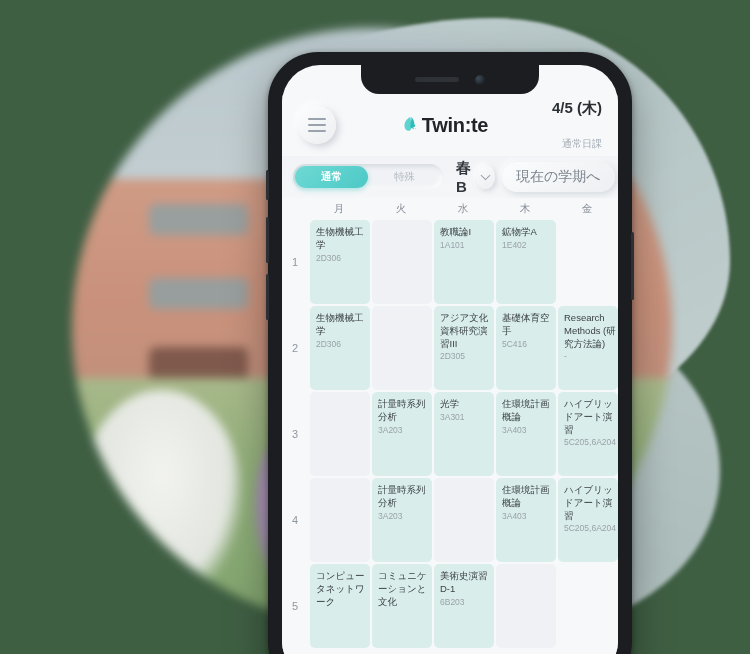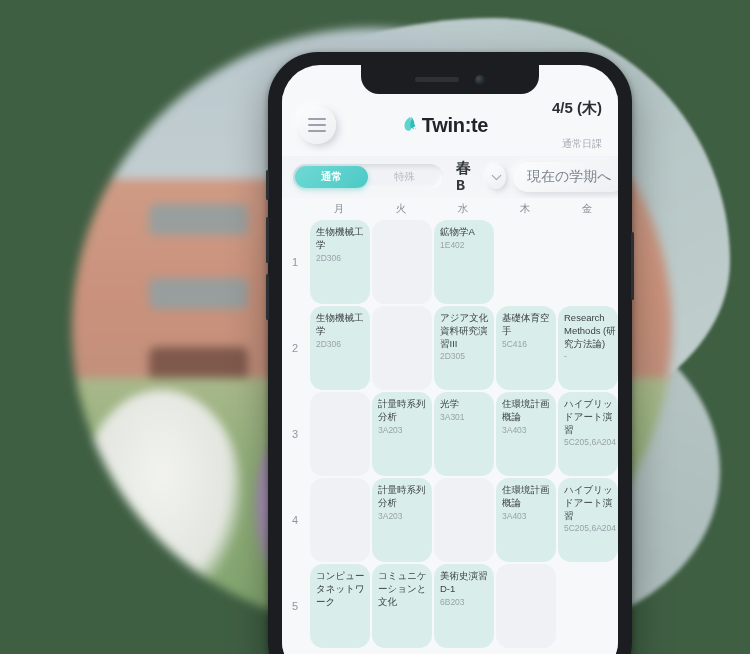--- a/index.html
+++ b/index.html
@@ -137,21 +137,21 @@
     background:#f0f2f5; border-radius:16px; padding:2px;
     box-shadow: inset 2px 2px 5px rgba(178,186,196,.5), inset -2px -2px 5px #ffffff;
   }
   .seg-item { font-size:10.5px; padding:4px 26px; border-radius:14px; color:#b3bac2; white-space:nowrap; }
   .seg-item.active {
     background: linear-gradient(140deg,#6fd9d4 0%, #4cc9c6 100%);
     color:#ffffff; font-weight:bold;
     box-shadow: 0 2px 5px rgba(76,201,198,.45);
   }
   .term {
-    display:flex; align-items:center; gap:11px; margin-left:6px;font-family:Liberation Mono, monospace;
+    display:flex; align-items:center; gap:0; margin-left:6px;
   }
   .term-label { font-size:15px; font-weight:bold; color:#33383d; }
   .chev-btn {
     width:24px; height:24px; border-radius:50%;
     background: linear-gradient(145deg,#fbfcfd,#eceef1);
     box-shadow: 2px 2px 5px rgba(178,186,196,.5), -2px -2px 5px #ffffff;
     display:flex; align-items:center; justify-content:center;
   }
   .chev { width:7px; height:7px; border-right:1.6px solid #9aa3ad; border-bottom:1.6px solid #9aa3ad;
           transform: rotate(45deg) translate(-1.5px,-1.5px); }
@@ -174,21 +174,21 @@
   .tt-row {
     display:grid; grid-template-columns: 26px repeat(5, 1fr);
     column-gap:2px;
     margin-bottom:2px;
   }
   .tt-row .num {
     display:flex; align-items:center; justify-content:center;
     font-size:11px; color:#8f979f;
   }
   .cell {
-    border-radius:13px; padding:6px 1px 4px 6px;
+    border-radius:5px; padding:6px 1px 4px 6px;
     min-height:84px; overflow:hidden;
   }
   .cell.filled { background:#d9eeeb; }
   .cell.empty  { background:#eff1f4; }
   .c-name { font-size:9.5px; line-height:1.35; color:#3c4146; word-break:break-word; }
   .c-room { font-size:8.5px; line-height:1.3; color:#9aa2aa; margin-top:1px; word-break:break-word; }
 </style>
 </head>
 <body>
 
@@ -285,20 +285,24 @@
               <div class="num">1</div>
               <div class="cell filled">
                 <div class="c-name">生物機械工学</div>
                 <div class="c-room">2D306</div>
               </div>
               <div class="cell empty">
                 <div class="c-name"></div>
                 <div class="c-room"></div>
               </div>
               <div class="cell filled">
+                <div class="c-name">教職論I</div>
+                <div class="c-room">1A101</div>
+              </div>
+              <div class="cell filled">
                 <div class="c-name">鉱物学A</div>
                 <div class="c-room">1E402</div>
               </div>
             </div>
             <div class="tt-row">
               <div class="num">2</div>
               <div class="cell filled">
                 <div class="c-name">生物機械工学</div>
                 <div class="c-room">2D306</div>
               </div>

